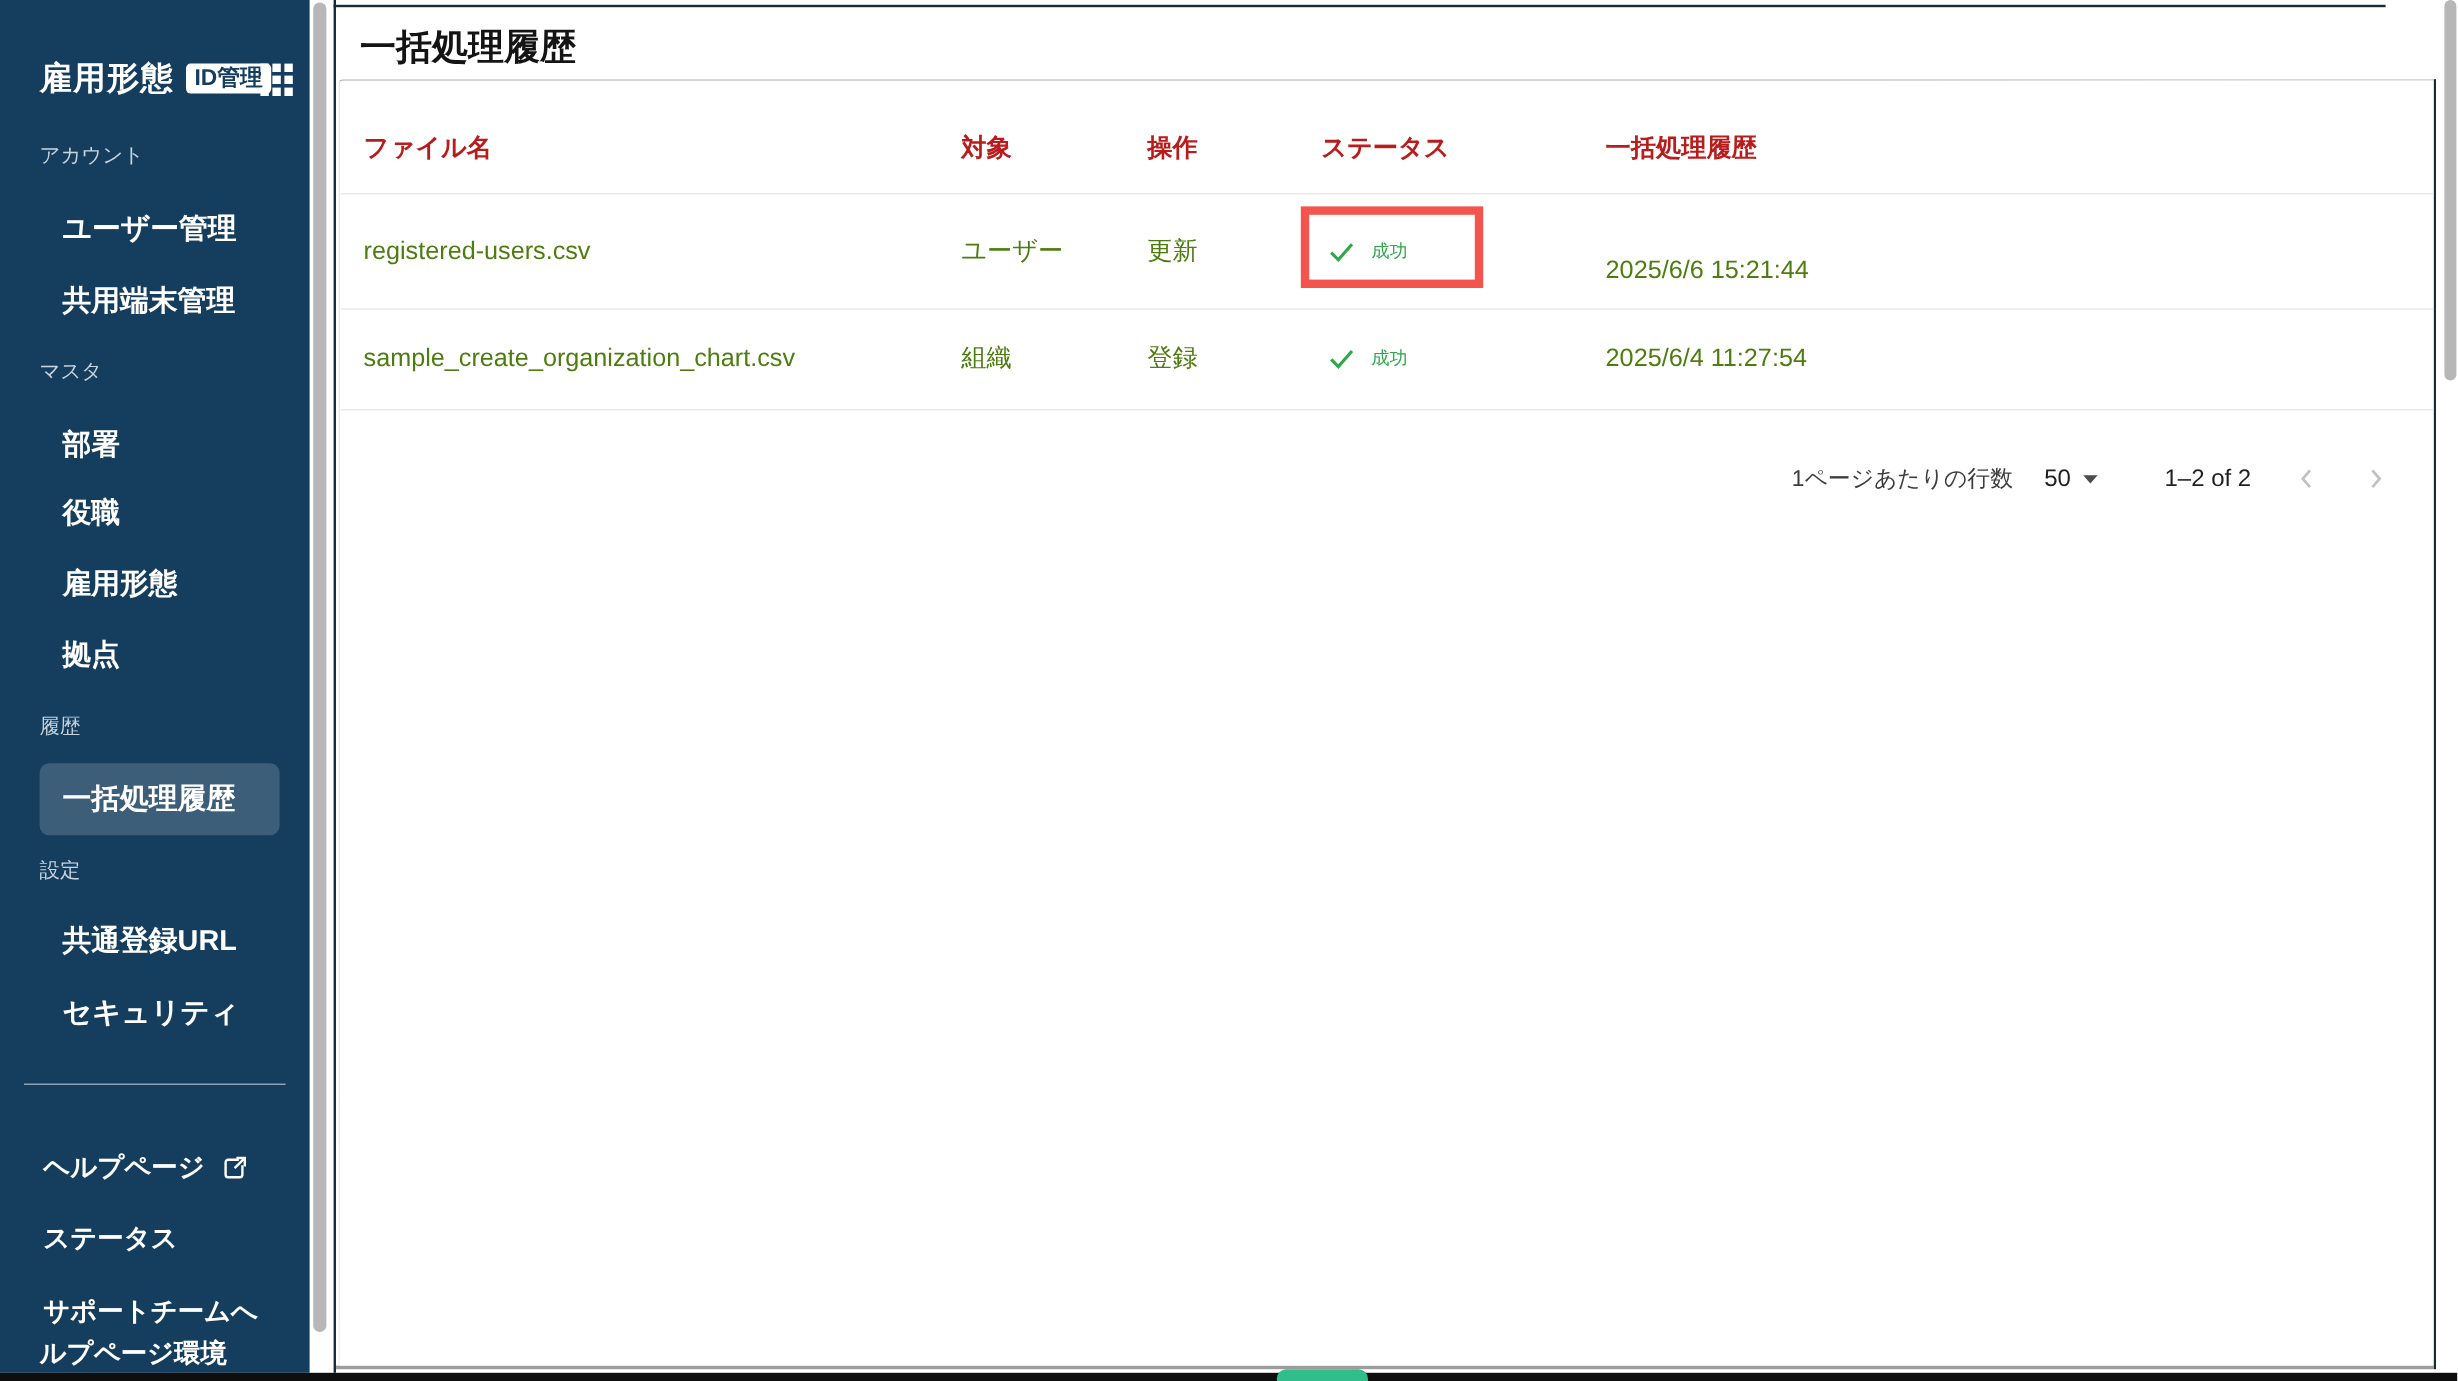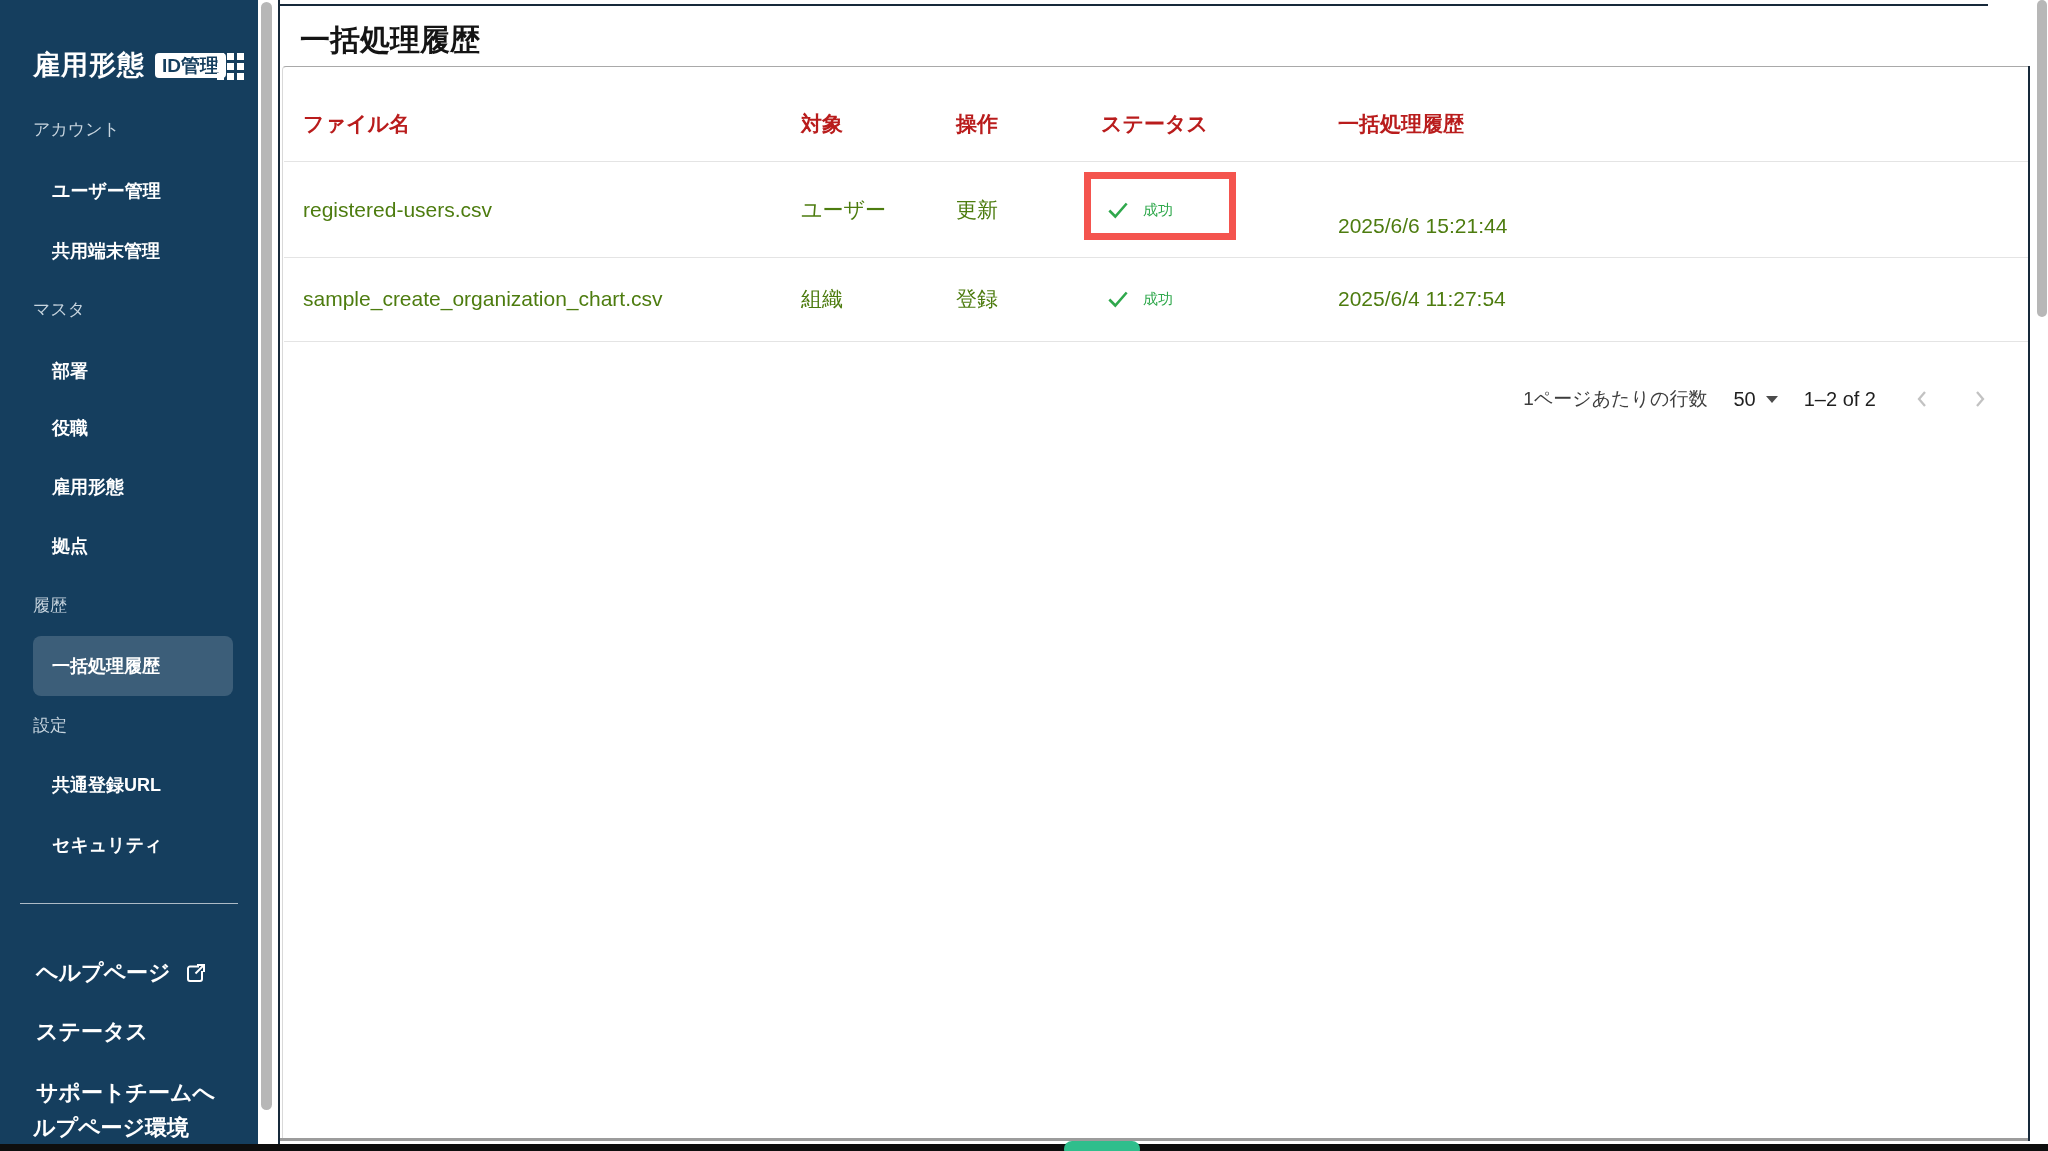--- a/index.html
+++ b/index.html
@@ -8,21 +8,21 @@
 
   
   .sidebar{position:absolute;left:0;top:0;width:258px;height:1144px;background:#153E5E;}
   .brand-row{position:absolute;left:33px;top:48px;height:34px;display:flex;align-items:center;gap:10px;}
   .brand-text{color:#fff;font-size:27px;font-weight:bold;letter-spacing:1px;}
   .brand-badge{background:#fff;color:#153E5E;font-size:19px;font-weight:bold;padding:3px 7px;border-radius:4px;line-height:1;}
   .apps-grid{position:absolute;left:217px;top:53px;width:26px;height:26px;display:grid;
              grid-template-columns:repeat(3,7px);grid-template-rows:repeat(3,7px);gap:3px;cursor:pointer;}
   .apps-grid span{background:#fff;width:7px;height:7px;display:block;}
   .nav-section{position:absolute;left:33px;color:#C8D5DF;font-size:17px;line-height:20px;}
-  .nav-item{position:absolute;left:52px;color:#fff;font-size:18px;font-weight:bold;line-height:30px;cursor:pointer;}
+  .nav-item{position:absolute;left:52px;color:#fff;font-size:24px;font-weight:bold;line-height:30px;cursor:pointer;}
   .nav-item.active{left:33px;top:636px;width:200px;height:60px;line-height:60px;padding-left:19px;
                    background:rgba(255,255,255,0.17);border-radius:8px;box-sizing:border-box;}
   .side-divider{position:absolute;left:20px;top:903px;width:218px;height:1px;background:rgba(255,255,255,0.65);}
   .foot-link{position:absolute;left:36px;color:#fff;font-size:22px;font-weight:bold;line-height:30px;cursor:pointer;display:flex;align-items:center;gap:14px;}
 
   
   .thumb{position:absolute;background:#B7B7B7;border-radius:6px;}
   .thumb.left{left:261px;top:2px;width:11px;height:1108px;}
   .thumb.right{left:2037px;top:0;width:10px;height:317px;}
   .edge-left{position:absolute;left:278px;top:0;width:2px;height:1144px;background:#17293A;}
@@ -43,21 +43,21 @@
   .status-cell .label{font-size:15px;color:#2FA84C;line-height:30px;}
   .annotation-box{position:absolute;left:801px;top:105px;width:152px;height:68px;
                   border:7px solid #F4544E;box-sizing:border-box;z-index:20;}
 
   
   .pagination{position:absolute;right:36px;top:310px;height:44px;display:flex;align-items:center;color:#3D3D3D;}
   .pg-label{font-size:19px;margin-left:37px;}
   .pg-value{font-size:20px;color:#1F1F1F;margin-left:26px;cursor:pointer;}
   .pg-caret{width:0;height:0;border-left:6px solid transparent;border-right:6px solid transparent;
             border-top:7px solid #4C4C4C;margin-left:10px;cursor:pointer;}
-  .pg-range{font-size:20px;color:#1F1F1F;margin-left:26px;}
+  .pg-range{font-size:20px;color:#1F1F1F;margin-left:56px;}
   .pg-btn{margin-left:34px;width:24px;height:24px;display:flex;align-items:center;justify-content:center;cursor:default;}
 </style>
 </head>
 <body>
 
 <div class="screen">
 
   <div class="sidebar">
     <div class="brand-row">
       <span class="brand-text">雇用形態</span>

